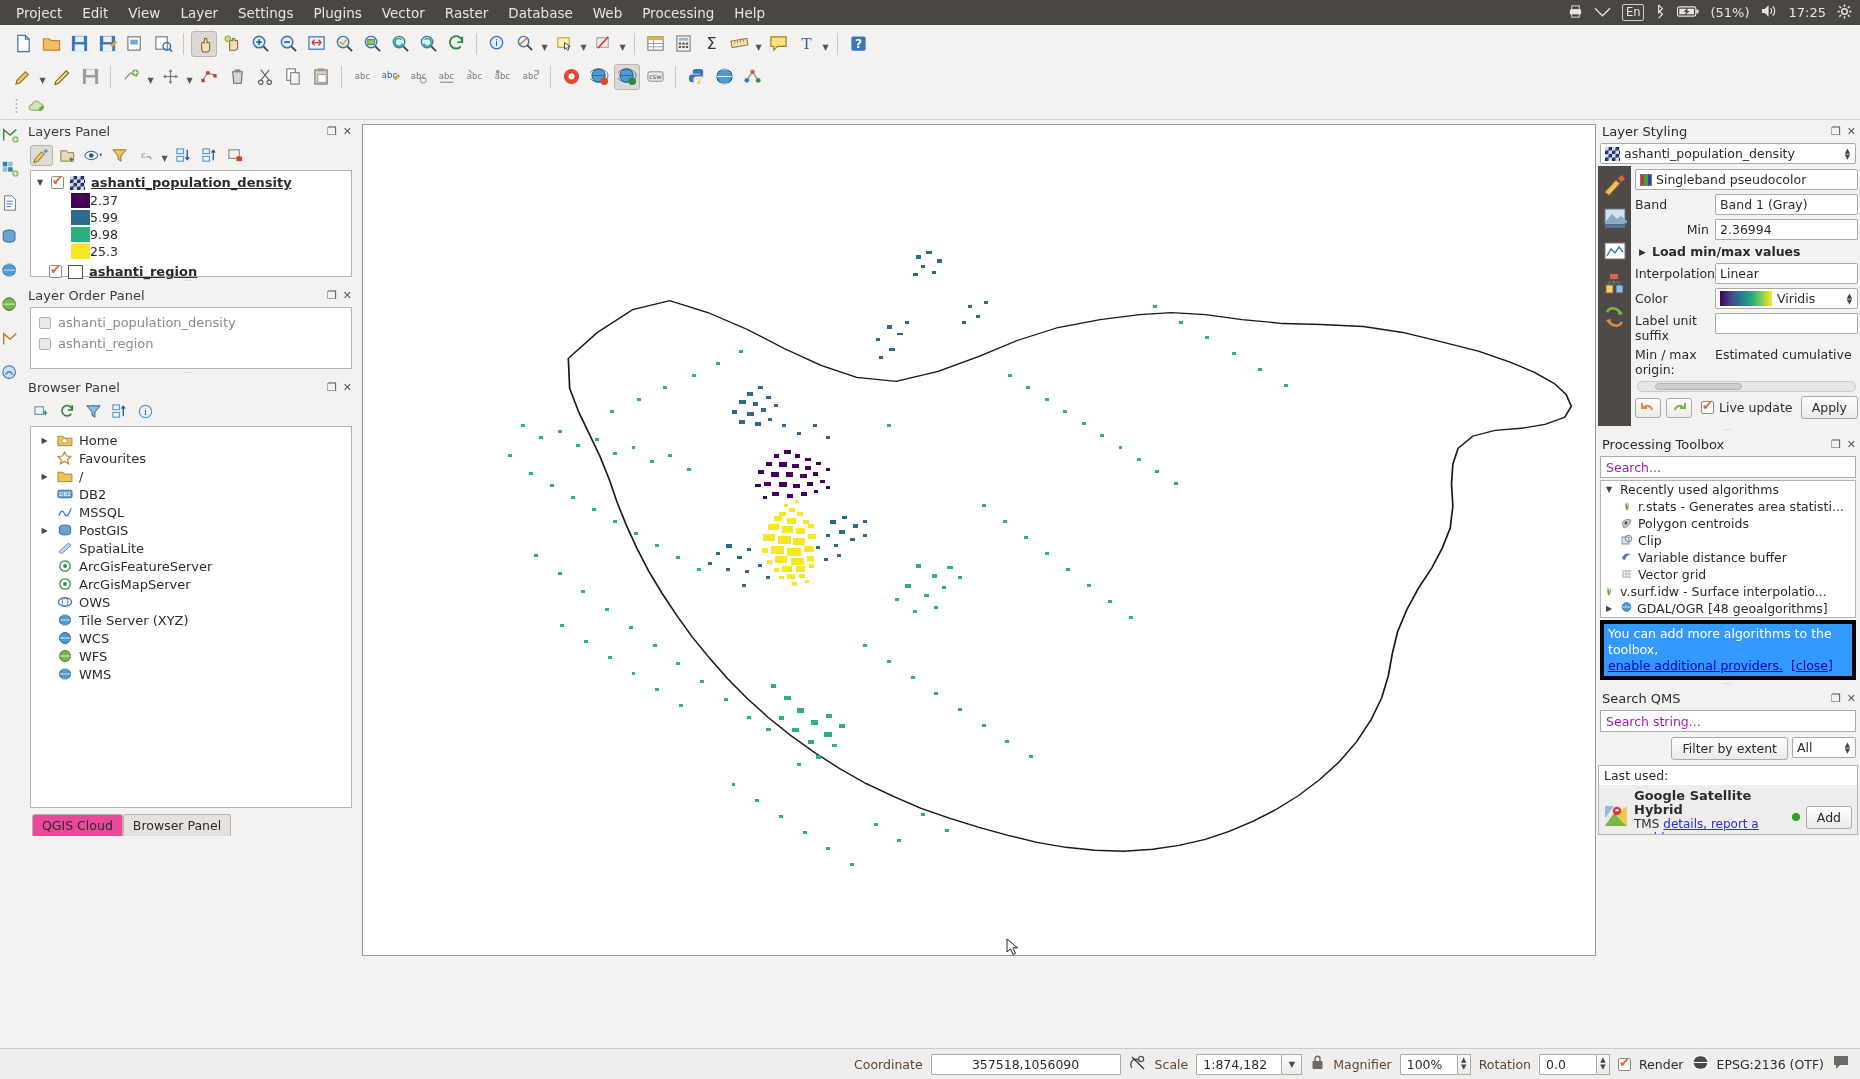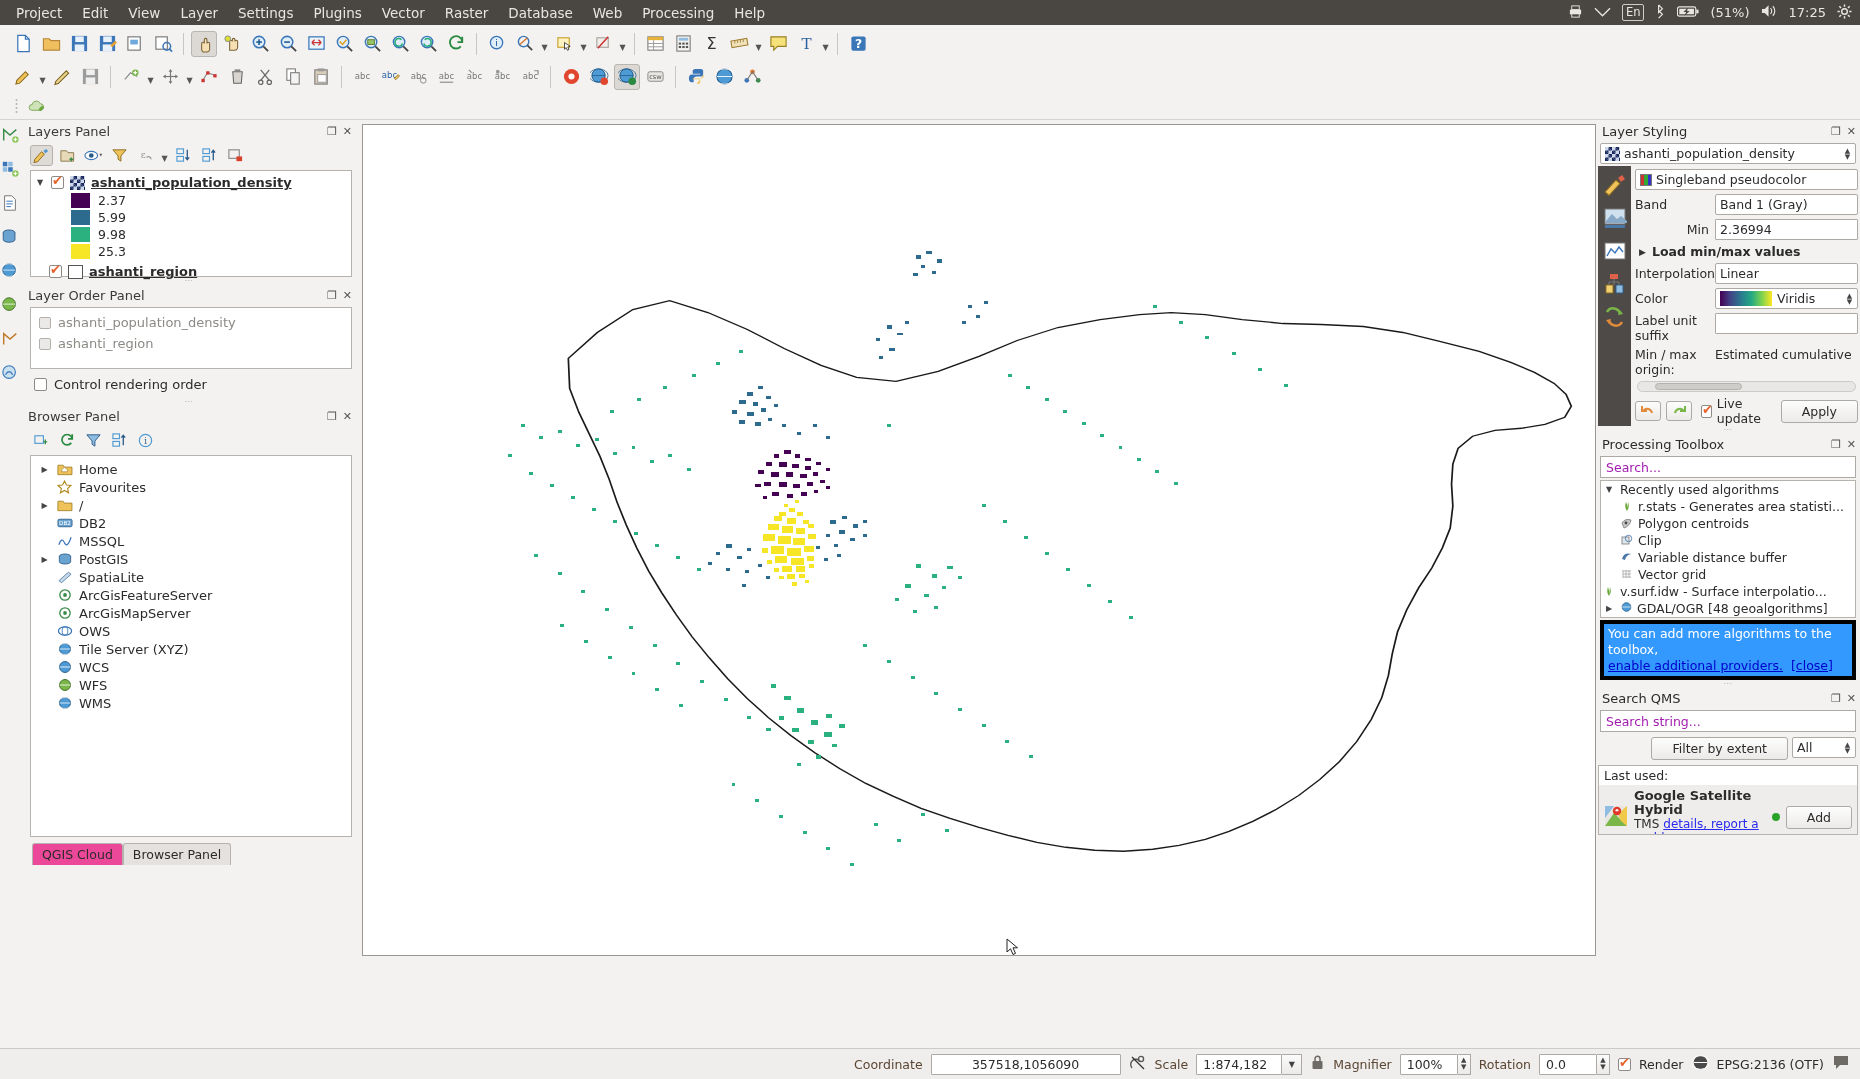--- a/index.html
+++ b/index.html
@@ -81,21 +81,21 @@
     content:"✔"; position:absolute; left:0px; top:-4px; font-size:13px; color:#e8622b; font-weight:bold;
   }
   .lswatch { width:15px; height:14px; display:inline-block; }
   .chkpat {
     background-image:
       linear-gradient(45deg,#1b2a5e 25%,transparent 25%,transparent 75%,#1b2a5e 75%),
       linear-gradient(45deg,#1b2a5e 25%,transparent 25%,transparent 75%,#1b2a5e 75%);
     background-size:7px 7px; background-position:0 0,3.5px 3.5px; background-color:#cfd8ea;
   }
   .lname { font-weight:bold; text-decoration:underline; }
-  .legrow { display:flex; align-items:center; gap:8px; padding:1px 4px 1px 40px; font-size:12.5px;}
+  .legrow { display:flex; align-items:center; padding:1px 4px 1px 40px; font-size:12.5px;}
   .legsw { width:19px; height:15px; display:inline-block; border:0px; }
 
   .lo-row { padding:3px 8px; font-size:13px; color:#8d8a86; display:flex; gap:7px; align-items:center; }
   .lo-chk { width:12px;height:12px;border:1px solid #b3b0ac;background:#ebe9e7; border-radius:2px;}
 
   .ctrl-render { display:flex; align-items:center; gap:7px; padding:8px 8px 6px 12px; font-size:13px; }
   .ctrl-render .box { width:13px;height:13px;border:1px solid #8e8a86;background:#fff;border-radius:2px;}
 
   
   .btrow { display:flex; align-items:center; gap:6px; padding:1.5px 4px 1.5px 8px; font-size:13px; }
@@ -134,21 +134,21 @@
                align-items:center; padding-top:4px; gap:4px; }
   .styl-rail .sic { width:29px; height:29px; display:flex; align-items:center; justify-content:center;}
   .styl-form { flex:1; padding:3px 0 0 4px; position:relative; }
   .frow { display:flex; align-items:center; gap:6px; margin-bottom:4px; }
   .flab { font-size:12.5px; color:#2b2b2b; }
   .viridis { background:linear-gradient(to right,#440154,#414487,#2a788e,#22a884,#7ad151,#fde725); }
   .chkbx { width:13px;height:13px;border:1px solid #8e8a86;background:#fff;display:inline-block;
            position:relative;border-radius:2px; }
   .chkbx.on::after{content:"✔";position:absolute;left:0px;top:-4px;font-size:13px;color:#e8622b;font-weight:bold;}
   .btn { border:1px solid #adaaa6; background:linear-gradient(#fdfdfd,#eceae8); border-radius:3px;
-         padding:3px 20px; font-size:12.5px; }
+         padding:3px 10px; font-size:12.5px; }
   .scroll-h { height:11px; background:#e9e7e5; border:1px solid #ccc9c6; border-radius:6px;
               position:relative; }
   .scroll-h .thumb { position:absolute; left:8%; top:1px; width:40%; height:7px; background:#cfcdca;
                      border:1px solid #b5b2af; border-radius:5px; }
 
   .searchbox { border:1px solid #adaaa6; background:#fff; height:22px; display:flex; align-items:center;
                padding:0 5px; font-size:12.5px; color:#a21caf; }
   .treebox { background:#fff; border:1px solid #b6b3af; position:relative; overflow:hidden; }
   .trow { display:flex; align-items:center; gap:5px; font-size:12.5px; padding:1px 2px; white-space:nowrap; }
   .trow .a { width:12px; font-size:8px; color:#444; text-align:center; }
@@ -777,24 +777,20 @@
         </div>
         <div class="listbox" style="height:62px;padding-top:4px;">
           <div class="lo-row">
             <span class="lo-chk"></span>
             <span>ashanti_population_density</span>
           </div>
           <div class="lo-row">
             <span class="lo-chk"></span>
             <span>ashanti_region</span>
           </div>
-        </div>
-        <div class="ctrl-render">
-          <span class="box"></span>
-          <span>Control rendering order</span>
         </div>
         <div class="vgrip">⋯</div>
       </div>
 
       <div>
         <div class="panel-title">
           <span class="ptxt">Browser Panel</span>
           <span class="ptools">
             <span>❐</span>
             <span>✕</span>

